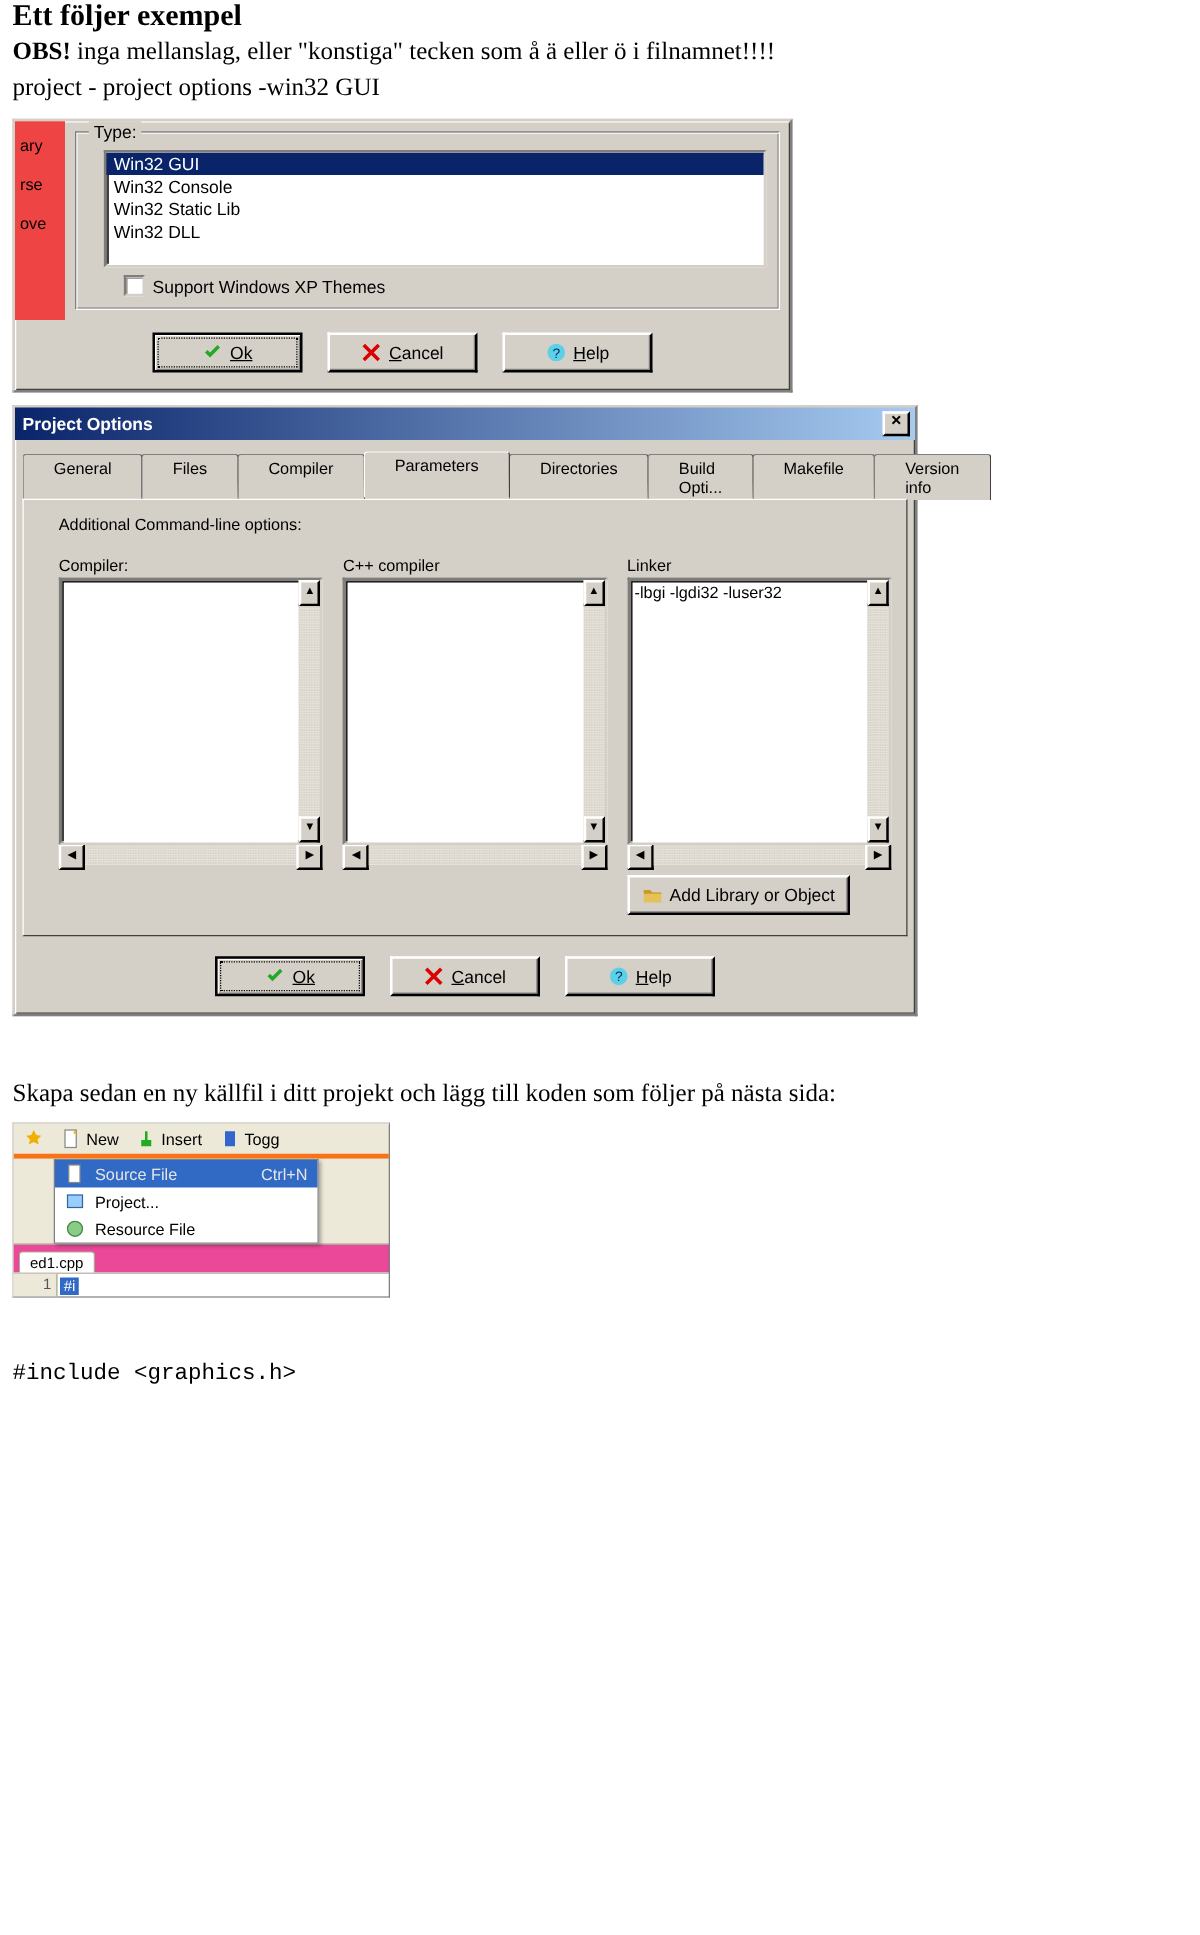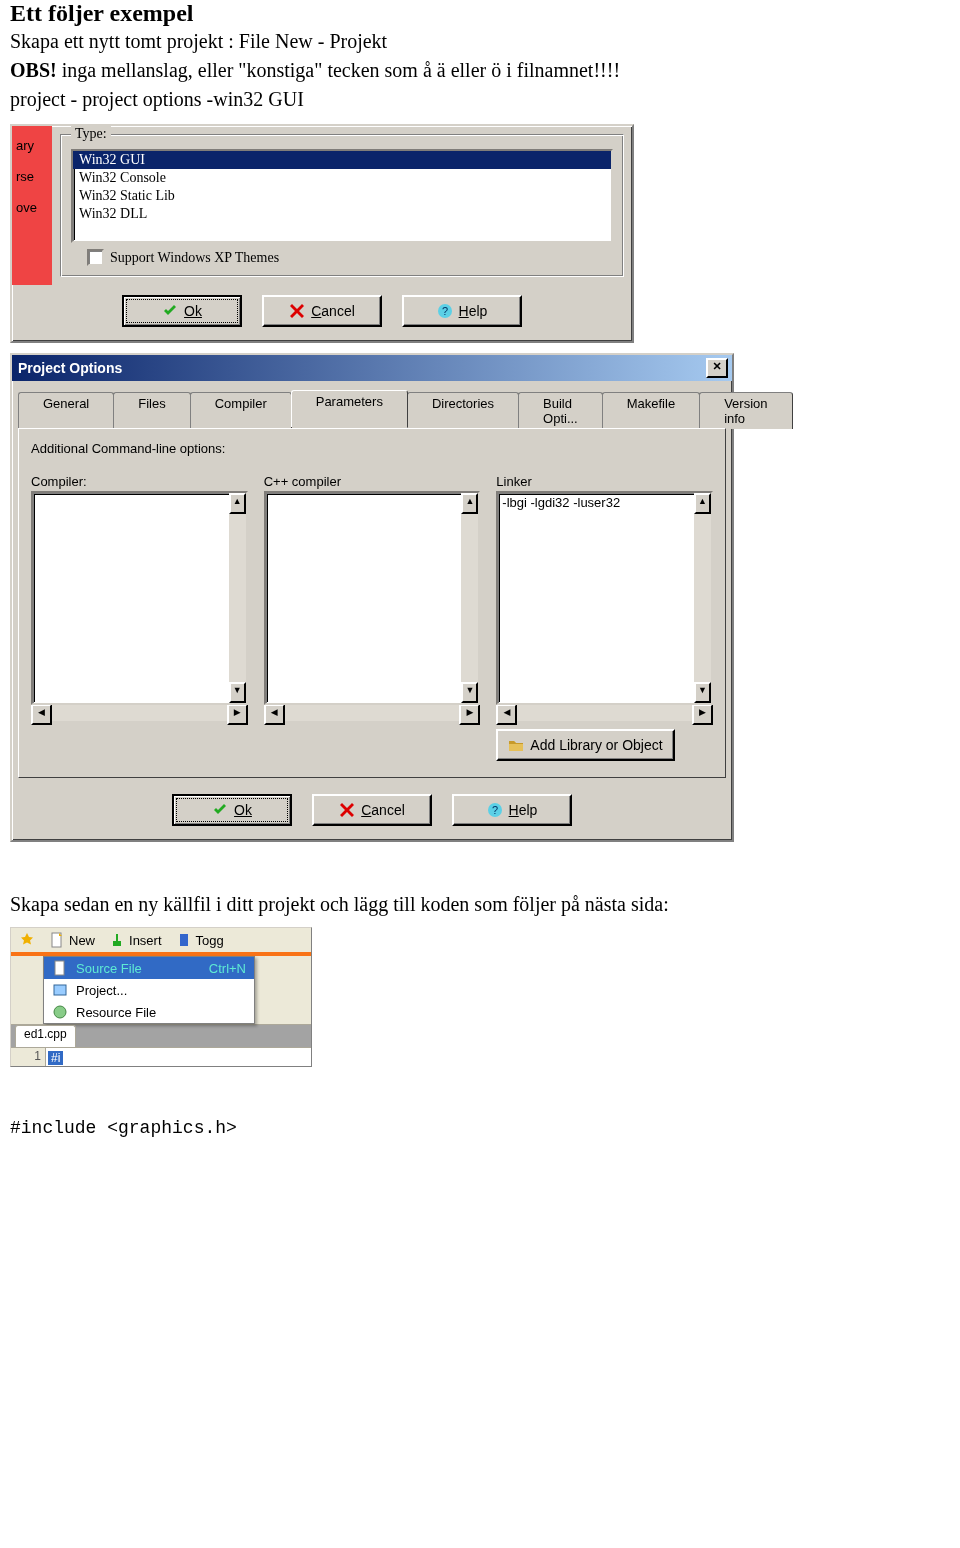--- a/index.html
+++ b/index.html
@@ -35,23 +35,22 @@
     border-bottom-color: #808080;
     box-shadow: inset 1px 1px 0 #fff, inset -1px -1px 0 #404040;
     position: relative;
   }
   .groupbox {
     border: 1px solid #808080;
     border-right-color: #fff;
     border-bottom-color: #fff;
     box-shadow: inset 1px 1px 0 #fff, inset -1px -1px 0 #808080;
     margin: 8px;
-    padding: 14px 10px 10px 10px;
+    padding: 14px 10px 10px 22px;
     position: relative;
-    font-family: Liberation Serif, serif;
   }
   .groupbox .legend {
     position: absolute;
     top: -9px;
     left: 10px;
     background: #d4d0c8;
     padding: 0 4px;
   }
   .listbox {
     background: #fff;
@@ -175,21 +174,21 @@
     border-left-color: #fff;
     top: -1px;
     padding-bottom: 5px;
     z-index: 2;
   }
   .tabpanel {
     border: 1px solid #fff;
     border-right-color: #404040;
     border-bottom-color: #404040;
     margin: 0 6px 6px 6px;
-    padding: 12px 12px 16px 12px;
+    padding: 12px 12px 16px 28px;
     position: relative;
     z-index: 1;
   }
   .fieldcols { display: flex; gap: 16px; margin-top: 18px; }
   .fieldcol { flex: 1; }
   .fieldcol .lbl { font-size: 13px; margin-bottom: 2px; }
   .textarea {
     background: #fff;
     border: 2px inset #d4d0c8;
     box-shadow: inset 1px 1px 0 #808080, inset -1px -1px 0 #fff, inset 2px 2px 0 #000;
@@ -250,24 +249,25 @@
     width: 210px;
   }
   .menu .mi {
     display: flex;
     align-items: center;
     gap: 8px;
     padding: 3px 8px;
     justify-content: space-between;
   }
   .menu .mi .mi-left { display: flex; align-items: center; gap: 8px; }
-  .menu .mi.sel { background: #316ac5; color: #5eead4; }
+  .menu .mi.sel { background: #316ac5; color: #e5e5e5; }
   .filetab {
-    background: #a3a3a3;
-    display: flex;
+    background: #ec4899;
+    display: flex;
+    align-items: flex-end;
     height: 22px;
     border-top: 1px solid #aca899;
     padding-left: 4px;
     font-size: 12px;
     gap: 2px;
   }
   .ftab {
     background: #fff;
     border: 1px solid #aca899;
     border-bottom: none;
@@ -293,21 +293,20 @@
 
   .iconbox { width: 16px; height: 16px; display: inline-block; }
   svg .red { fill: #d00; }
   svg .grn { fill: #2a2; }
 </style>
 </head>
 <body>
 
 <div class="page">
   <h2>Ett följer exempel</h2>
-  <p>Skapa ett nytt tomt projekt : File New - Projekt</p>
   <p>
     <b>OBS!</b><span> inga mellanslag, eller "konstiga" tecken som å ä eller ö i filnamnet!!!!</span>
   </p>
   <p>project - project options -win32 GUI</p>
 
   <div class="win dlg1">
     <div class="row">
       <div class="sidecut">
         <div>ary</div>
         <div>rse</div>

